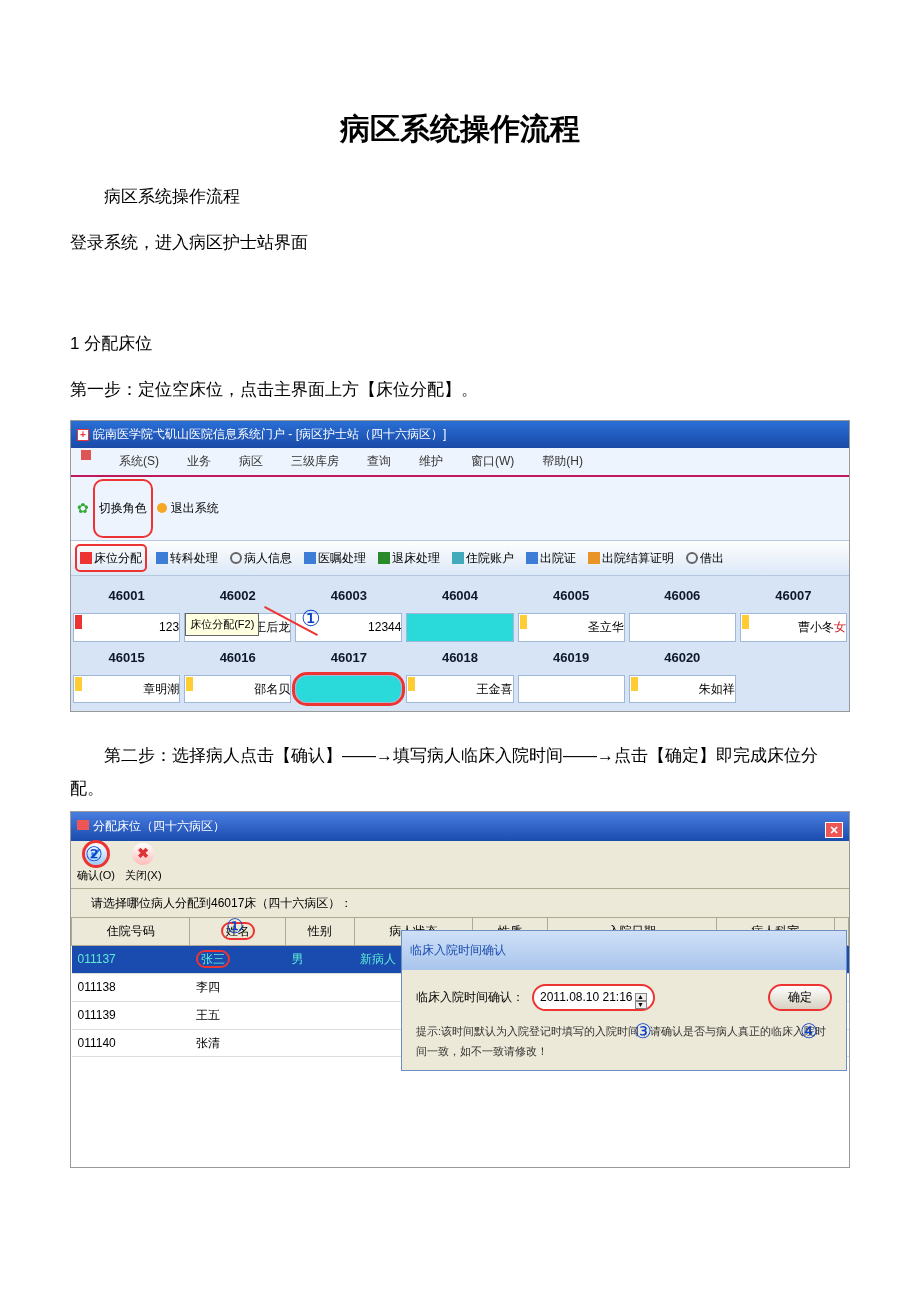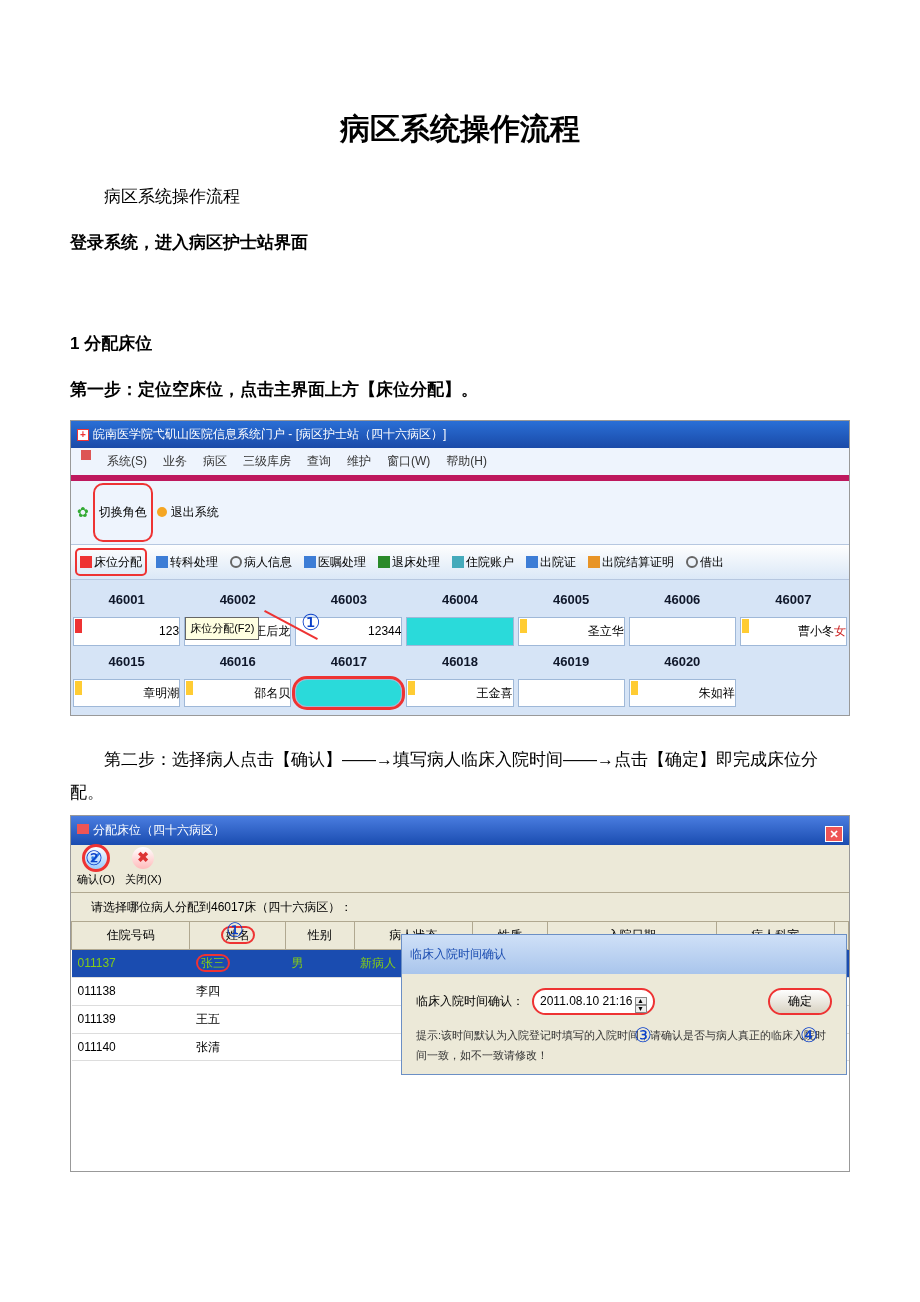--- a/index.html
+++ b/index.html
@@ -1,25 +1,25 @@
 <!DOCTYPE html>
 <html><head>
 <meta charset="utf-8">
 <style>
   * { box-sizing: border-box; margin: 0; padding: 0; }
   body { font-family: "SimSun", "Microsoft YaHei", sans-serif; background: #fff; width: 920px; margin: 0 auto; padding: 100px 70px 60px; font-size: 17px; line-height: 1.9; color: #000; }
   h1 { font-family: "SimHei", sans-serif; font-size: 30px; text-align: center; font-weight: bold; margin-bottom: 24px; }
   .para { text-indent: 2em; margin: 2px 0; }
-  .nopara { text-indent: 0; margin: 14px 0; font-weight: bold; }
+  .nopara { text-indent: 0; margin: 14px 0; }
   .screenshot { margin: 6px 0 28px; border: 1px solid #999; font-size: 12px; font-family: "SimSun", sans-serif; }
   
   .ss1 { background: #d6e4f6; }
   .titlebar { background: linear-gradient(#2a6fd6,#1a4aa8); color: #fff; padding: 2px 6px; font-size: 12px; display: flex; align-items: center; gap: 4px; }
   .titlebar .plus { color: #e33; background:#fff;border:1px solid #e33;width:12px;height:12px;display:inline-flex;align-items:center;justify-content:center;font-weight:bold;font-size:10px;}
-  .menubar { background: #eef4fd; padding: 2px 10px; font-size: 12px; display:flex;gap:16px;border-bottom:6px solid #be185d;}
+  .menubar { background: #eef4fd; padding: 2px 10px; font-size: 12px; display:flex;gap:28px;border-bottom:2px solid #be185d;}
   .menubar span{color:#333;}
   .rolebar { background:#eef4fd;padding:2px 6px;font-size:12px;display:flex;align-items:center;gap:4px;border-bottom:1px solid #b6c7e0;}
   .rolebar .switch{border:2px solid #e33;border-radius:10px;padding:16px 4px;position:relative;}
   .rolebar .dot{width:10px;height:10px;border-radius:50%;background:#f5a623;display:inline-block;}
   .toolbar { background: linear-gradient(#fefefe,#dbe8f7); padding: 3px 4px; display:flex;gap:6px;font-size:12px;align-items:center;border-bottom:1px solid #b6c7e0; flex-wrap:nowrap;}
   .toolbar .btn{display:flex;align-items:center;gap:2px;padding:1px 3px;}
   .toolbar .btn.first{border:2px solid #e33;border-radius:5px;}
   .toolbar .ico{width:12px;height:12px;display:inline-block;}
   .ico-red{background:#e33;}
   .ico-blue{background:#3d7dd6;}
@@ -48,21 +48,21 @@
   .okbar{background:#ece9d8;padding:2px 6px;display:flex;gap:10px;font-size:11px;border-bottom:1px solid #b0a890;}
   .okbar .grp{display:flex;flex-direction:column;align-items:center;gap:0;position:relative;}
   .okbar .iconc{width:22px;height:22px;border-radius:50%;background:linear-gradient(#fff,#9cf);display:flex;align-items:center;justify-content:center;color:#2a7ae2;font-weight:bold;font-size:14px;}
   .okbar .iconc.red{background:linear-gradient(#fff,#fbb);color:#d33;}
   .okbar .iconc.ring{outline:3px solid #e33;border-radius:50%;}
   .prompt{background:#ece9d8;padding:3px 20px;font-size:12px;}
   .tablewrap{background:#fff;}
   table.pt{width:100%;border-collapse:collapse;font-size:12px;}
   table.pt th{background:#ece9d8;border:1px solid #b0a890;padding:2px 4px;font-weight:normal;text-align:center;}
   table.pt td{border:1px solid #ddd;border-left:none;border-right:none;padding:2px 6px;}
-  tr.sel td{background:#1a4cb0;color:#84cc16;}
+  tr.sel td{background:#1a4cb0;color:#5eead4;}
   .oval{border:2px solid #e33;border-radius:14px;padding:0 3px;}
   
   .subdlg{position:absolute;left:330px;top:118px;right:2px;background:#ece9d8;border:1px solid #6b8fc5;}
   .subdlg .subtitle{background:linear-gradient(#cfe0f7,#a9c5ec);color:#1a4cb0;font-size:12px;padding:8px 8px;font-weight:normal;}
   .subdlg .subbody{padding:14px 14px 8px;font-size:12px;position:relative;}
   .subdlg .row{display:flex;align-items:center;gap:8px;margin-bottom:10px;}
   .subdlg .dtbox{border:2px solid #e33;border-radius:14px;padding:0 6px;background:#fff;position:relative;display:flex;align-items:flex-end;}
   .subdlg .dtbox .sp{width:12px;display:flex;flex-direction:column;margin-left:2px;}
   .subdlg .dtbox .sp span{font-size:7px;line-height:6px;text-align:center;border:1px solid #888;background:#eee;}
   .subdlg .okb{border:2px solid #e33;border-radius:14px;padding:0 18px;background:linear-gradient(#fefefe,#d8d2c2);position:relative;}

